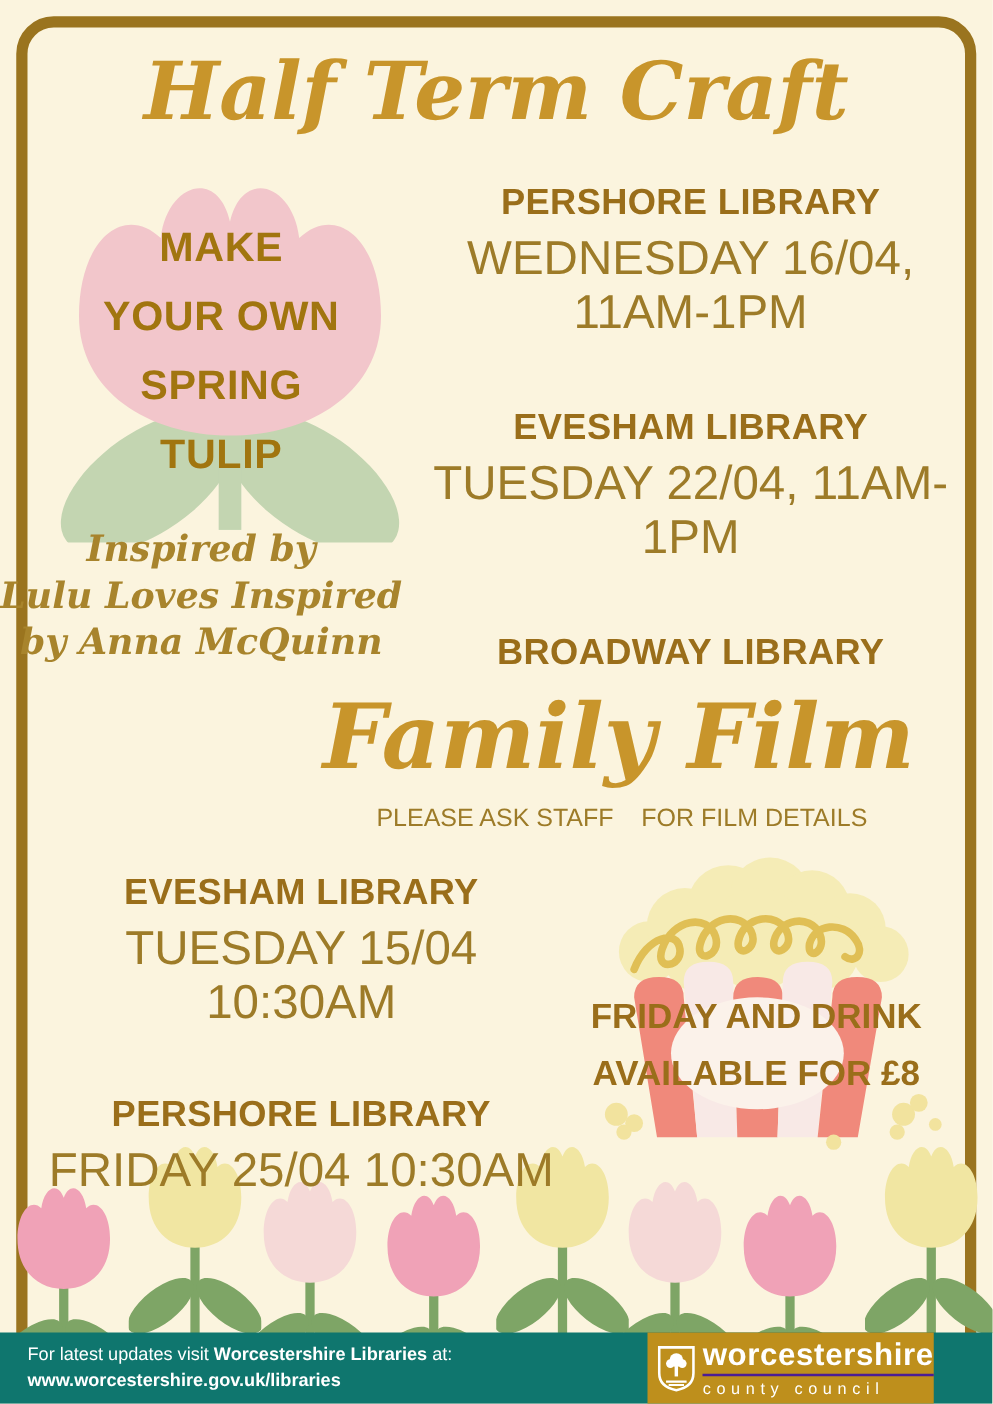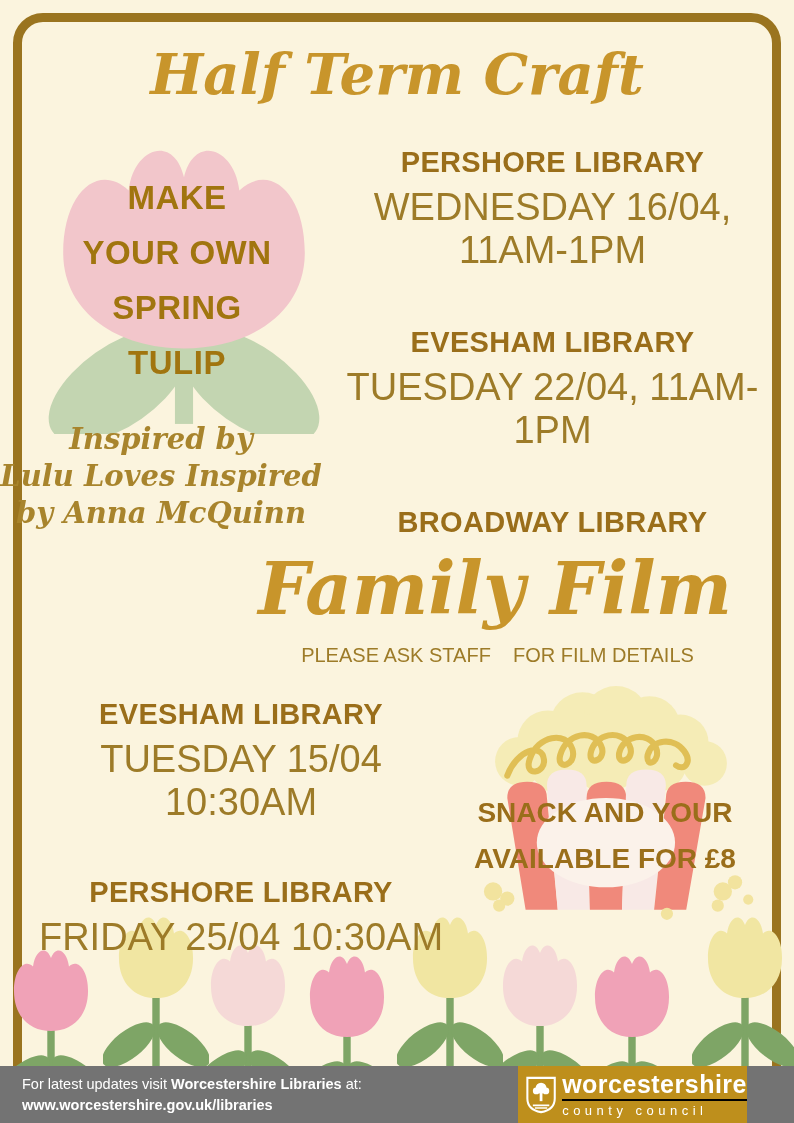--- a/index.html
+++ b/index.html
@@ -1,21 +1,21 @@
 <!DOCTYPE html>
 <html><head>
 <meta charset="utf-8">
 <style>
   html,body{margin:0;padding:0;}
   body{width:794px;height:1123px;overflow:hidden;font-family:"Liberation Sans",sans-serif;}
   .poster{position:relative;width:794px;height:1123px;background:#FBF4DE;overflow:hidden;}
   .frame{position:absolute;left:13px;top:13px;right:13px;bottom:10px;border:9px solid #9A741F;border-radius:30px;z-index:1;}
 
   .script{font-family:"DejaVu Serif",serif;font-style:italic;font-weight:700;color:#C8952B;}
-  .title{position:absolute;top:26px;left:0;right:0;text-align:center;font-size:56px;line-height:96px;z-index:3;}
+  .title{position:absolute;top:26px;left:0;right:0;text-align:center;font-size:64px;line-height:96px;z-index:3;}
 
   .big-tulip{position:absolute;left:33px;top:132px;width:302px;height:302px;z-index:2;}
   .craft-heading{position:absolute;left:26px;top:170px;width:302px;text-align:center;z-index:3;
     font-size:33px;font-weight:700;color:#A1750F;line-height:55px;letter-spacing:0.5px;}
   .inspired{position:absolute;left:0;top:421px;width:322px;text-align:center;z-index:3;
     font-size:29px;line-height:37px;color:#A8842C;}
 
   .craft-events{position:absolute;left:335px;top:146px;width:435px;text-align:center;z-index:3;}
   .event{margin-bottom:54px;}
   .event .lib{font-size:29px;font-weight:700;color:#9A6E1A;letter-spacing:0.3px;}
@@ -30,29 +30,29 @@
   .popcorn{position:absolute;left:458px;top:682px;width:306px;height:244px;z-index:2;}
   .snack{position:absolute;left:438px;top:790px;width:334px;text-align:center;z-index:3;
     font-size:28px;font-weight:700;color:#9A6E1A;line-height:46px;}
 
   .tulip{position:absolute;width:106px;height:164px;z-index:2;}
   .tulip.pink  .bloom{fill:#F0A2B7;}
   .tulip.yellow .bloom{fill:#F1E6A2;}
   .tulip.lightpink .bloom{fill:#F5D9D7;}
   .tulip .stem,.tulip .leaf{fill:#7EA566;}
 
-  .footer{position:absolute;left:0;right:0;top:1066px;height:57px;background:#737373;z-index:5;}
+  .footer{position:absolute;left:0;right:0;top:1066px;height:57px;background:#0f766e;z-index:5;}
   .footer-text{position:absolute;left:22px;top:8px;color:#FFFFFF;font-size:14.5px;line-height:21px;}
   .footer-text b{font-weight:700;}
   .footer-url{font-weight:700;}
   .logo-block{position:absolute;left:518px;top:0;width:229px;height:57px;background:#BE8F1C;
     display:flex;align-items:center;padding-left:8px;box-sizing:border-box;}
   .logo-text{margin-left:6px;color:#FFFFFF;line-height:1;}
   .logo-name{font-size:25px;font-weight:700;letter-spacing:0.5px;display:block;}
-  .logo-sub{display:block;font-size:13px;letter-spacing:4.5px;border-top:2px solid #000000;margin-top:2px;padding-top:3px;}
+  .logo-sub{display:block;font-size:13px;letter-spacing:4.5px;border-top:2px solid #4c1d95;margin-top:2px;padding-top:3px;}
 </style>
 </head>
 <body>
 
 <div class="poster">
   <div class="frame"></div>
 
   <div class="title script">Half Term Craft</div>
 
   <svg class="big-tulip" viewBox="0 0 300 300">
@@ -133,21 +133,21 @@
         <circle cx="40" cy="220" r="6"></circle>
       <circle cx="260" cy="206" r="9"></circle>
         <circle cx="272" cy="197" r="7"></circle>
         <circle cx="255" cy="220" r="6"></circle>
       <circle cx="285" cy="214" r="5"></circle>
         <circle cx="205" cy="228" r="6"></circle>
     </g>
   </svg>
 
   <div class="snack">
-    <div>SNACK AND YOUR</div>
+    <div>FRIDAY AND DRINK</div>
     <div>AVAILABLE FOR £8</div>
   </div>
 
   <div id="tulip-row">
       <svg class="tulip pink" style="left:-2px;top:938px" viewBox="0 0 100 155">
      <rect class="stem" x="46.5" y="80" width="7" height="75"></rect>
      <ellipse class="leaf" cx="24" cy="132" rx="30" ry="13" transform="rotate(-38 24 132)"></ellipse>
      <ellipse class="leaf" cx="76" cy="132" rx="30" ry="13" transform="rotate(38 76 132)"></ellipse>
      <path class="bloom" d="M15,50 C15,30 25,19 33,27 C35,12 45,6 50,19 C55,6 65,12 67,27 C75,19 85,30 85,50 C85,74 70,88 50,88 C30,88 15,74 15,50 Z"></path>
    </svg>

